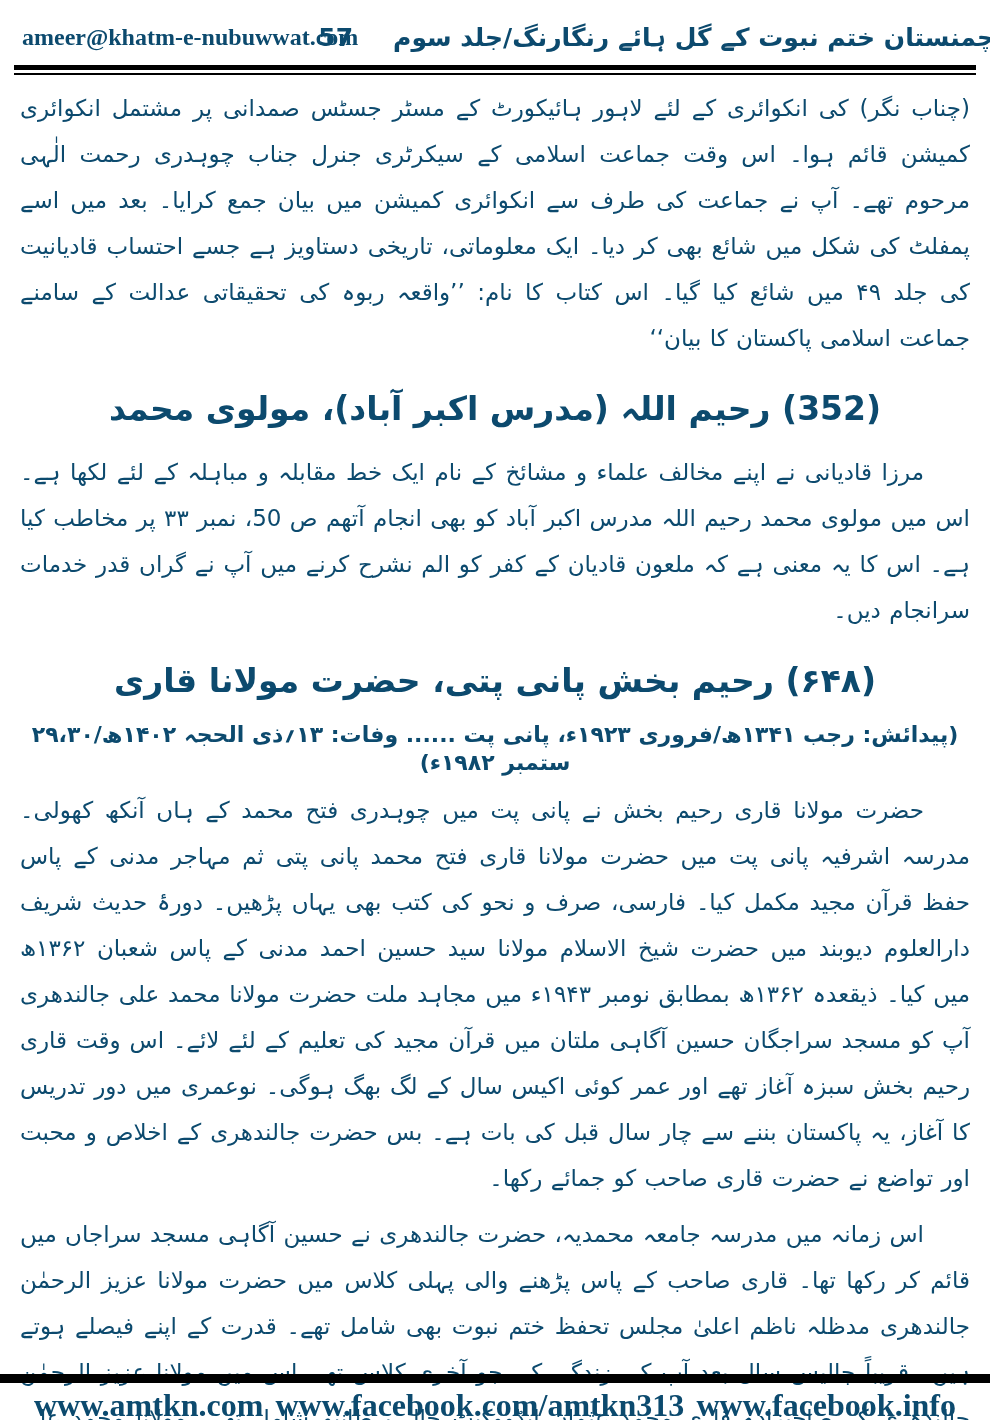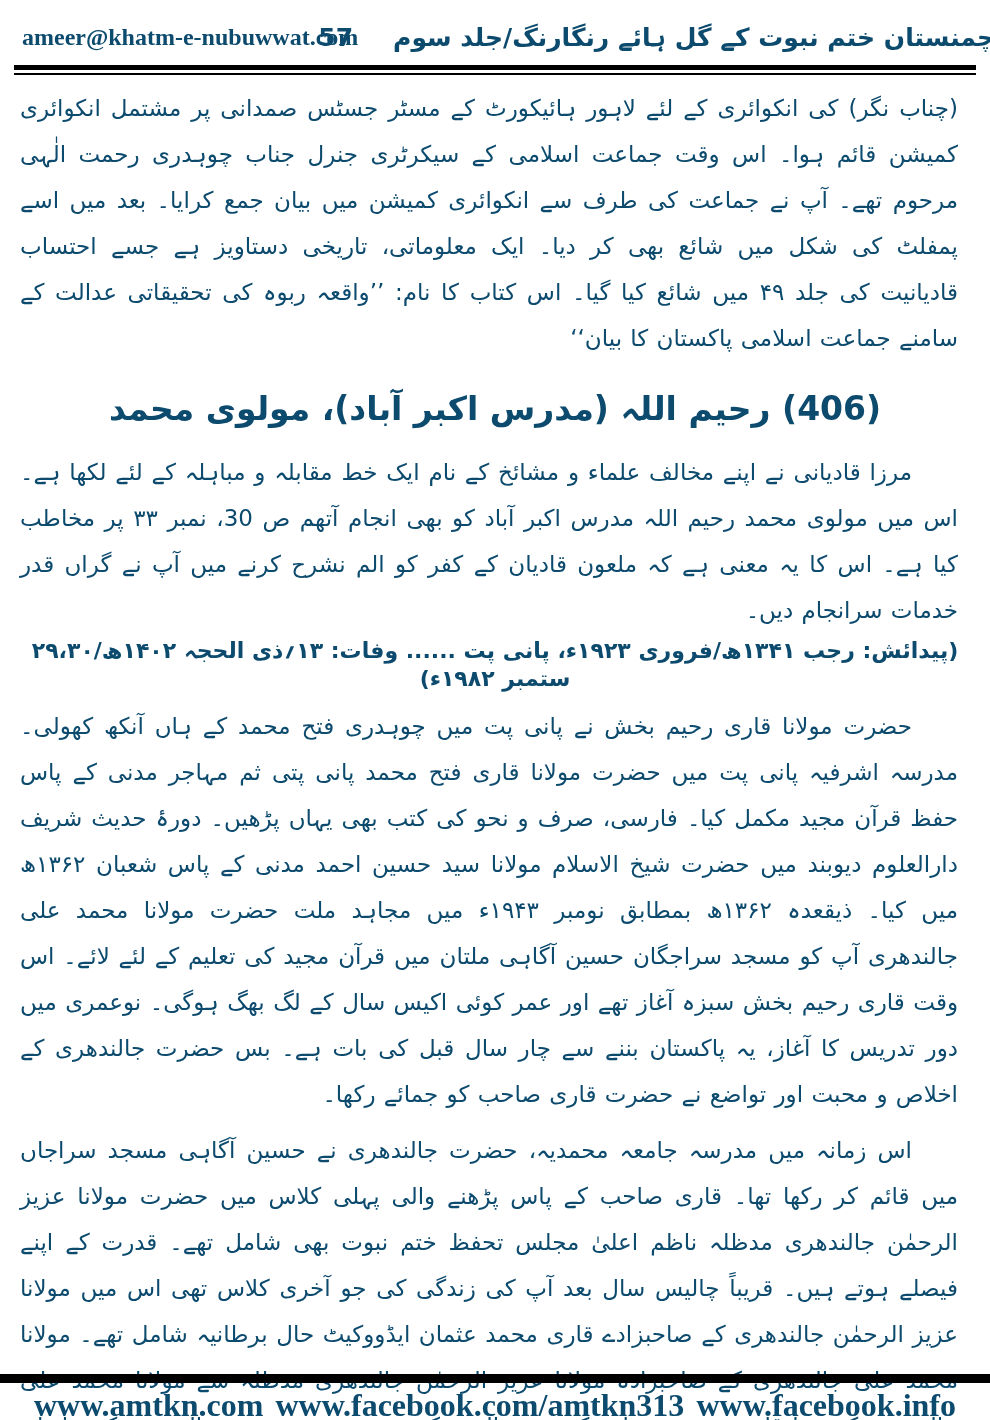--- a/index.html
+++ b/index.html
@@ -48,21 +48,21 @@
   .rule-double .thin  { height: 2px; background: #000; }
   
   .body-text {
     direction: rtl;
     padding: 0 6px;
   }
   .para {
     font-size: 23px;
     line-height: 46px;
     text-align: justify;
-    margin: 10px 12px 0 0;
+    margin: 10px 0 0 0;
     word-spacing: 1px;
   }
   .para.indent { text-indent: 46px; }
   .heading {
     font-size: 33px;
     font-weight: bold;
     text-align: center;
     margin: 22px 0 14px 0;
     line-height: 52px;
   }
@@ -105,24 +105,25 @@
   <div class="rule-double">
     <div class="thick"></div>
     <div class="gap"></div>
     <div class="thin"></div>
   </div>
 
   <main class="body-text">
 
     <p class="para">(چناب نگر) کی انکوائری کے لئے لاہور ہائیکورٹ کے مسٹر جسٹس صمدانی پر مشتمل انکوائری کمیشن قائم ہوا۔ اس وقت جماعت اسلامی کے سیکرٹری جنرل جناب چوہدری رحمت الٰہی مرحوم تھے۔ آپ نے جماعت کی طرف سے انکوائری کمیشن میں بیان جمع کرایا۔ بعد میں اسے پمفلٹ کی شکل میں شائع بھی کر دیا۔ ایک معلوماتی، تاریخی دستاویز ہے جسے احتساب قادیانیت کی جلد ۴۹ میں شائع کیا گیا۔ اس کتاب کا نام: ’’واقعہ ربوہ کی تحقیقاتی عدالت کے سامنے جماعت اسلامی پاکستان کا بیان‘‘</p>
 
-    <h2 class="heading">(406) رحیم اللہ (مدرس اکبر آباد)، مولوی محمد</h2>
+    <h2 class="heading">(352) رحیم اللہ (مدرس اکبر آباد)، مولوی محمد</h2>
 
-    <p class="para indent">مرزا قادیانی نے اپنے مخالف علماء و مشائخ کے نام ایک خط مقابلہ و مباہلہ کے لئے لکھا ہے۔ اس میں مولوی محمد رحیم اللہ مدرس اکبر آباد کو بھی انجام آتھم ص 30، نمبر ۳۳ پر مخاطب کیا ہے۔ اس کا یہ معنی ہے کہ ملعون قادیان کے کفر کو الم نشرح کرنے میں آپ نے گراں قدر خدمات سرانجام دیں۔</p>
+    <p class="para indent">مرزا قادیانی نے اپنے مخالف علماء و مشائخ کے نام ایک خط مقابلہ و مباہلہ کے لئے لکھا ہے۔ اس میں مولوی محمد رحیم اللہ مدرس اکبر آباد کو بھی انجام آتھم ص 50، نمبر ۳۳ پر مخاطب کیا ہے۔ اس کا یہ معنی ہے کہ ملعون قادیان کے کفر کو الم نشرح کرنے میں آپ نے گراں قدر خدمات سرانجام دیں۔</p>
 
+    <h2 class="heading">(۶۴۸) رحیم بخش پانی پتی، حضرت مولانا قاری</h2>
 
     <p class="dates">(پیدائش: رجب ۱۳۴۱ھ/فروری ۱۹۲۳ء، پانی پت ...... وفات: ۱۳؍ذی الحجہ ۱۴۰۲ھ/۲۹،۳۰ ستمبر ۱۹۸۲ء)</p>
 
     <p class="para indent">حضرت مولانا قاری رحیم بخش نے پانی پت میں چوہدری فتح محمد کے ہاں آنکھ کھولی۔ مدرسہ اشرفیہ پانی پت میں حضرت مولانا قاری فتح محمد پانی پتی ثم مہاجر مدنی کے پاس حفظ قرآن مجید مکمل کیا۔ فارسی، صرف و نحو کی کتب بھی یہاں پڑھیں۔ دورۂ حدیث شریف دارالعلوم دیوبند میں حضرت شیخ الاسلام مولانا سید حسین احمد مدنی کے پاس شعبان ۱۳۶۲ھ میں کیا۔ ذیقعدہ ۱۳۶۲ھ بمطابق نومبر ۱۹۴۳ء میں مجاہد ملت حضرت مولانا محمد علی جالندھری آپ کو مسجد سراجگان حسین آگاہی ملتان میں قرآن مجید کی تعلیم کے لئے لائے۔ اس وقت قاری رحیم بخش سبزہ آغاز تھے اور عمر کوئی اکیس سال کے لگ بھگ ہوگی۔ نوعمری میں دور تدریس کا آغاز، یہ پاکستان بننے سے چار سال قبل کی بات ہے۔ بس حضرت جالندھری کے اخلاص و محبت اور تواضع نے حضرت قاری صاحب کو جمائے رکھا۔</p>
 
     <p class="para indent">اس زمانہ میں مدرسہ جامعہ محمدیہ، حضرت جالندھری نے حسین آگاہی مسجد سراجاں میں قائم کر رکھا تھا۔ قاری صاحب کے پاس پڑھنے والی پہلی کلاس میں حضرت مولانا عزیز الرحمٰن جالندھری مدظلہ ناظم اعلیٰ مجلس تحفظ ختم نبوت بھی شامل تھے۔ قدرت کے اپنے فیصلے ہوتے ہیں۔ قریباً چالیس سال بعد آپ کی زندگی کی جو آخری کلاس تھی اس میں مولانا عزیز الرحمٰن جالندھری کے صاحبزادے قاری محمد عثمان ایڈووکیٹ حال برطانیہ شامل تھے۔ مولانا محمد علی جالندھری کے صاحبزادہ مولانا عزیز الرحمٰن جالندھری مدظلہ سے مولانا محمد علی جالندھری کے پوتا قاری محمد عثمان تک یوں چالیس کی یہ تدریس حضرت جالندھری کے خاندان سے شروع ہو کر اس پر ہی اختتام پذیر ہوئی۔ پاکستان بننے سے قبل پانی پت شادی کے لئے گئے تو راستے مسدود ہونے کے باعث چھ ماہ وہیں پانی پت میں پڑھایا۔ پاکستان تشریف لائے تو پھر وہی مسجد سراجاں۔ اب خیر المدارس جالندھر سے ملتان منتقل ہوا۔ جامعہ محمدیہ مسجد سراجاں کے تمام طلباء استاذ قاری رحیم بخش صاحب سمیت خیر المدارس آگئے اور یوں خیر المدارس میں تعلیم کا آغاز کر دیا گیا۔ پاکستان میں قاری صاحب کے شاگرد اور ان کے شاگردوں کے شاگردوں کا اندازہ کیا جائے تو بلامبالغہ ہزاروں حفاظ و قراء اس خطہ کو حضرت قاری رحیم بخش صاحب نے دیئے۔ آپ اس خطہ کے مجدد القراءت تھے۔ آپ کی اس محنت کے اجر میں حضرت جالندھری کا پورا پورا حصہ ہے۔ یہ</p>
 
   </main>
 
   <footer class="ftr">

